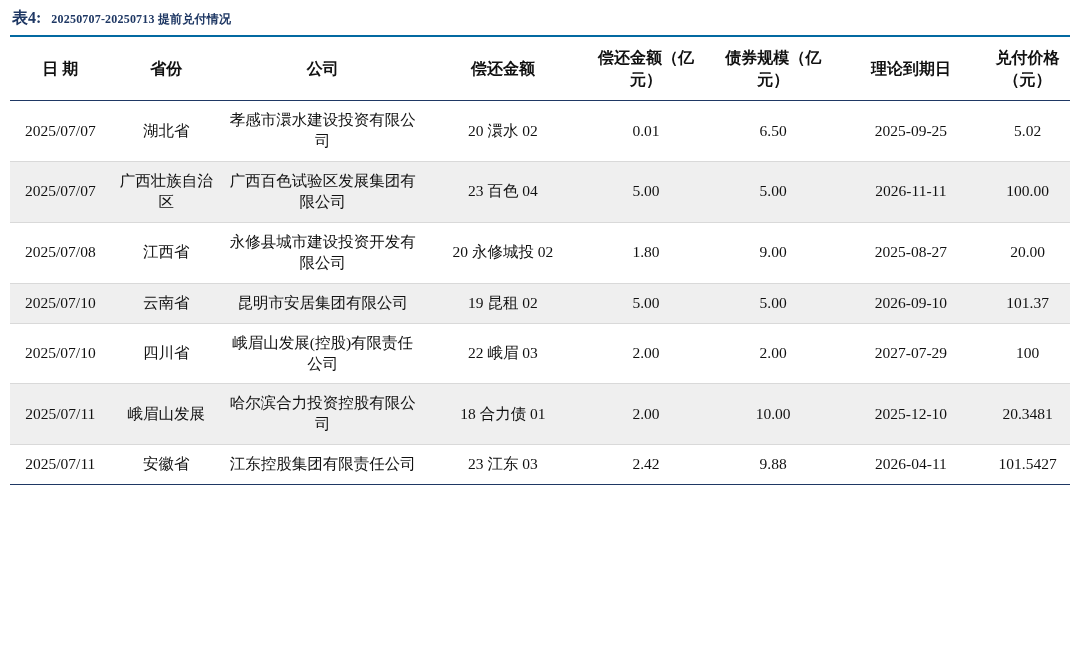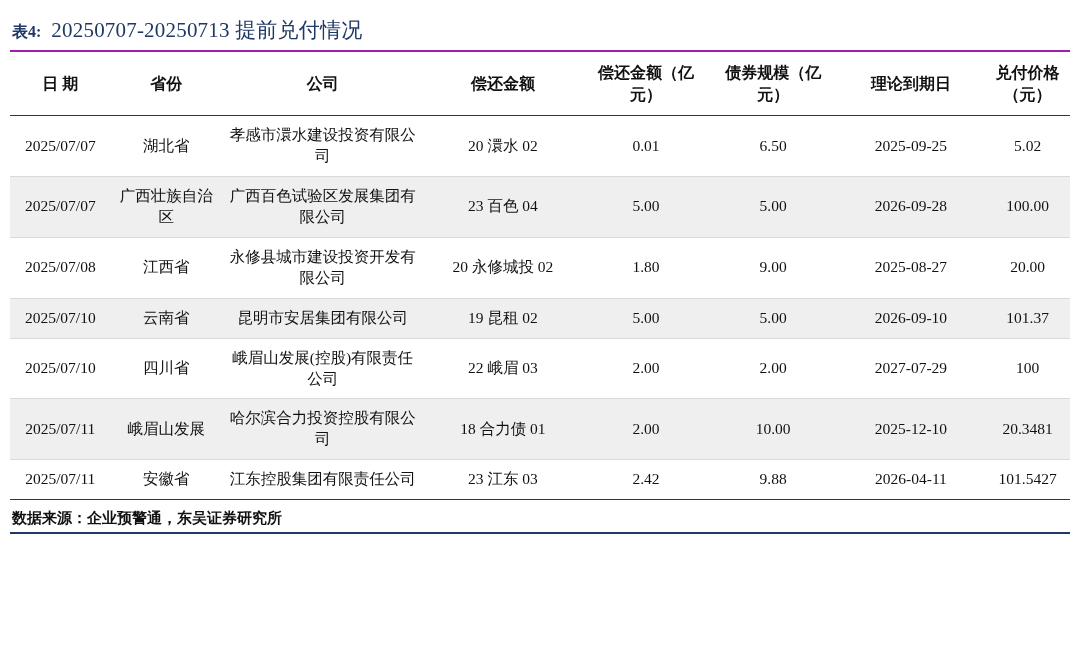--- a/index.html
+++ b/index.html
@@ -20,32 +20,31 @@
     height: 656px;
     box-sizing: border-box;
     padding: 0 10px;
   }
   
   .title-row {
     display: flex;
     align-items: baseline;
     gap: 10px;
     padding: 8px 2px 6px 2px;
-    border-bottom: 2px solid #a21caf;
-    margin-top: 8px;
+    border-bottom: 2px solid #0369a1;
   }
   .title-label {
     font-weight: bold;
     font-size: 16px;
     color: #1f3864;
     white-space: nowrap;
   }
   .title-text {
-    font-weight: normal;
-    font-size: 21px;
+    font-weight: bold;
+    font-size: 12px;
     color: #1f3864;
     letter-spacing: 0.2px;
   }
   
   table.data {
     width: 100%;
     border-collapse: collapse;
     table-layout: fixed;
   }
   table.data th {
@@ -134,21 +133,21 @@
         <td>2025-09-25</td>
         <td class="nowrap-break">5.02</td>
       </tr>
       <tr class="shaded">
         <td>2025/07/07</td>
         <td>广西壮族自治区</td>
         <td>广西百色试验区发展集团有限公司</td>
         <td>23 百色 04</td>
         <td>5.00</td>
         <td>5.00</td>
-        <td>2026-09-28</td>
+        <td>2026-11-11</td>
         <td class="nowrap-break">100.00</td>
       </tr>
       <tr>
         <td>2025/07/08</td>
         <td>江西省</td>
         <td>永修县城市建设投资开发有限公司</td>
         <td>20 永修城投 02</td>
         <td>1.80</td>
         <td>9.00</td>
         <td>2025-08-27</td>
@@ -190,15 +189,14 @@
         <td>江东控股集团有限责任公司</td>
         <td>23 江东 03</td>
         <td>2.42</td>
         <td>9.88</td>
         <td>2026-04-11</td>
         <td class="nowrap-break">101.5427</td>
       </tr>
     </tbody>
   </table>
 
-  <div class="src-row">数据来源：企业预警通，东吴证券研究所</div>
 
 </div>
 
 </body></html>

